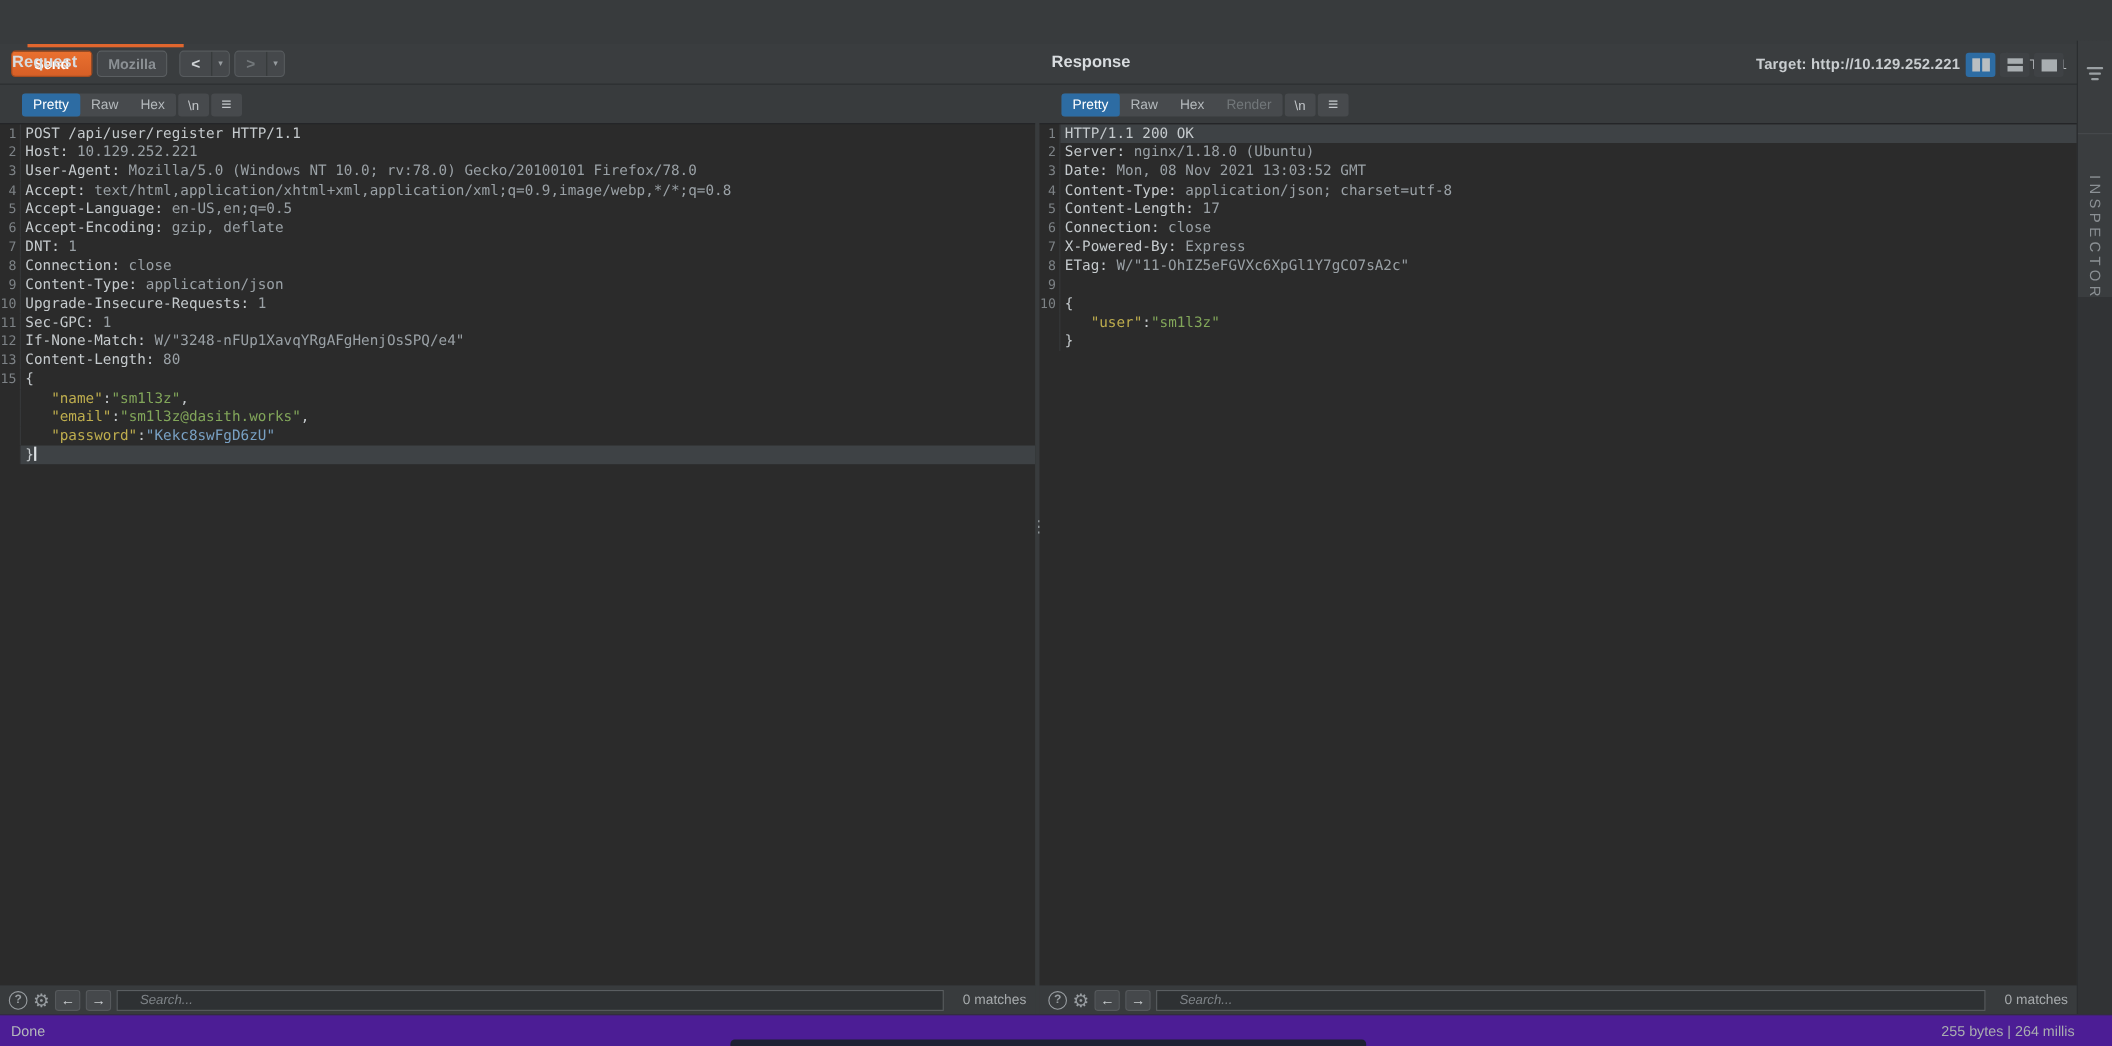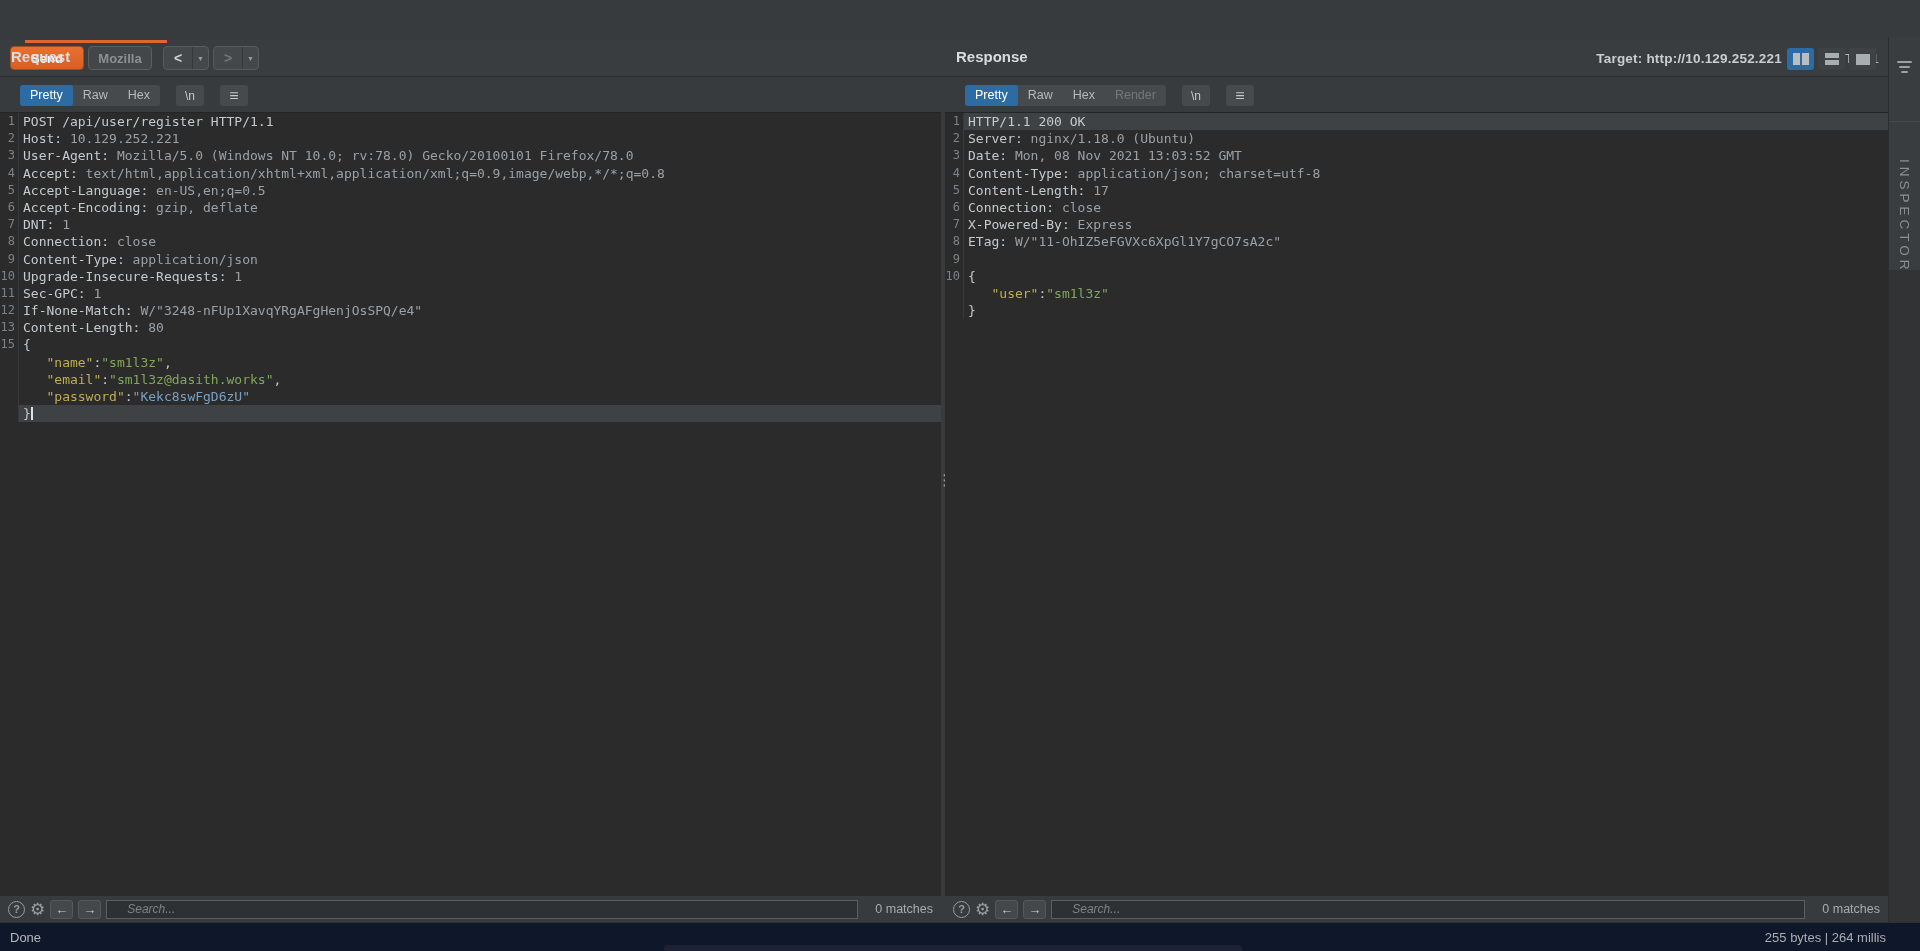--- a/index.html
+++ b/index.html
@@ -25,21 +25,21 @@
   .tb-sep { width: 1px; height: 22px; background: #55595c; }
   .http-label { color: #b6babd; font-size: 12.5px; }
   .help-circle { width: 20px; height: 20px; border: 2px solid #a3a8ab; border-radius: 50%; color: #a3a8ab; font-weight: bold; font-size: 13px; display: flex; align-items: center; justify-content: center; }
 
   
   .main { position: absolute; top: 37px; left: 0; right: 0; bottom: 29px; }
   .panel { position: absolute; top: 0; height: 100%; }
   .panel-request { left: 0; width: 941px; }
   .panel-response { left: 945px; width: 943px; }
   .panel-title { position: absolute; left: 11px; top: 11px; font-size: 15px; font-weight: bold; color: #d8dcdf; }
-  .tab-row { position: absolute; left: 10px; top: 48px; height: 21px; display: flex; align-items: center; gap: 16px; padding-left: 10px; }
+  .tab-row { position: absolute; left: 10px; top: 48px; height: 21px; display: flex; align-items: center; gap: 2px; padding-left: 10px; }
   .tab-group { display: flex; background: #474a4d; border-radius: 3px; height: 21px; }
   .tab { padding: 0 10px; line-height: 21px; font-size: 12.5px; color: #b4b9bc; border-radius: 3px; }
   .tab.selected { background: #2d6ca3; color: #ffffff; }
   .tab.disabled { color: #72777a; }
   .mini-btn { height: 21px; min-width: 28px; background: #474a4d; border-radius: 3px; color: #c3c7ca; display: flex; align-items: center; justify-content: center; padding: 0 7px; font-size: 12px; }
   .mini-btn.menu { font-size: 16px; line-height: 1; }
 
   
   .layout-toggles { position: absolute; top: 11px; right: 12px; display: flex; gap: 4px; }
   .lt-btn { width: 27px; height: 22px; background: #3f4245; border-radius: 3px; display: flex; align-items: center; justify-content: center; gap: 2px; }
@@ -77,21 +77,21 @@
 
   
   .inspector { position: absolute; right: 0; top: 0; width: 32px; height: 100%; background: linear-gradient(#3a3d3f 0 233px, #313335 233px); border-left: 1px solid #2b2d2f; }
   .inspector-icon { position: absolute; top: 24px; left: 0; right: 0; }
   .inspector-icon i { display: block; height: 2px; background: #9aa0a3; margin: 0 auto 3px; border-radius: 1px; }
   .ii-1 { width: 15px; } .ii-2 { width: 11px; } .ii-3 { width: 7px; }
   .inspector-divider { position: absolute; top: 84px; left: 0; width: 100%; height: 1px; background: #474a4d; }
   .inspector-label { position: absolute; top: 122px; left: 50%; transform: translateX(-50%); writing-mode: vertical-rl; color: #8b9094; font-size: 13.5px; letter-spacing: 4px; }
 
   
-  .statusbar { position: absolute; left: 0; right: 0; bottom: 0; height: 29px; background: #0f172a; border-top: 1px solid #2e3032; }
+  .statusbar { position: absolute; left: 0; right: 0; bottom: 0; height: 29px; background: #4c1d95; border-top: 1px solid #2e3032; }
   .status-left { position: absolute; left: 10px; top: 7px; color: #b4b8bb; font-size: 13px; }
   .status-right { position: absolute; right: 34px; top: 7px; color: #a9adb0; font-size: 13px; }
   .navy-strip { position: absolute; left: 664px; bottom: 0; width: 578px; height: 6px; background: #1e2134; border-radius: 4px 4px 0 0; }
 </style>
 </head>
 <body>
 
 <div class="stage">
 
   <div class="toolbar">

